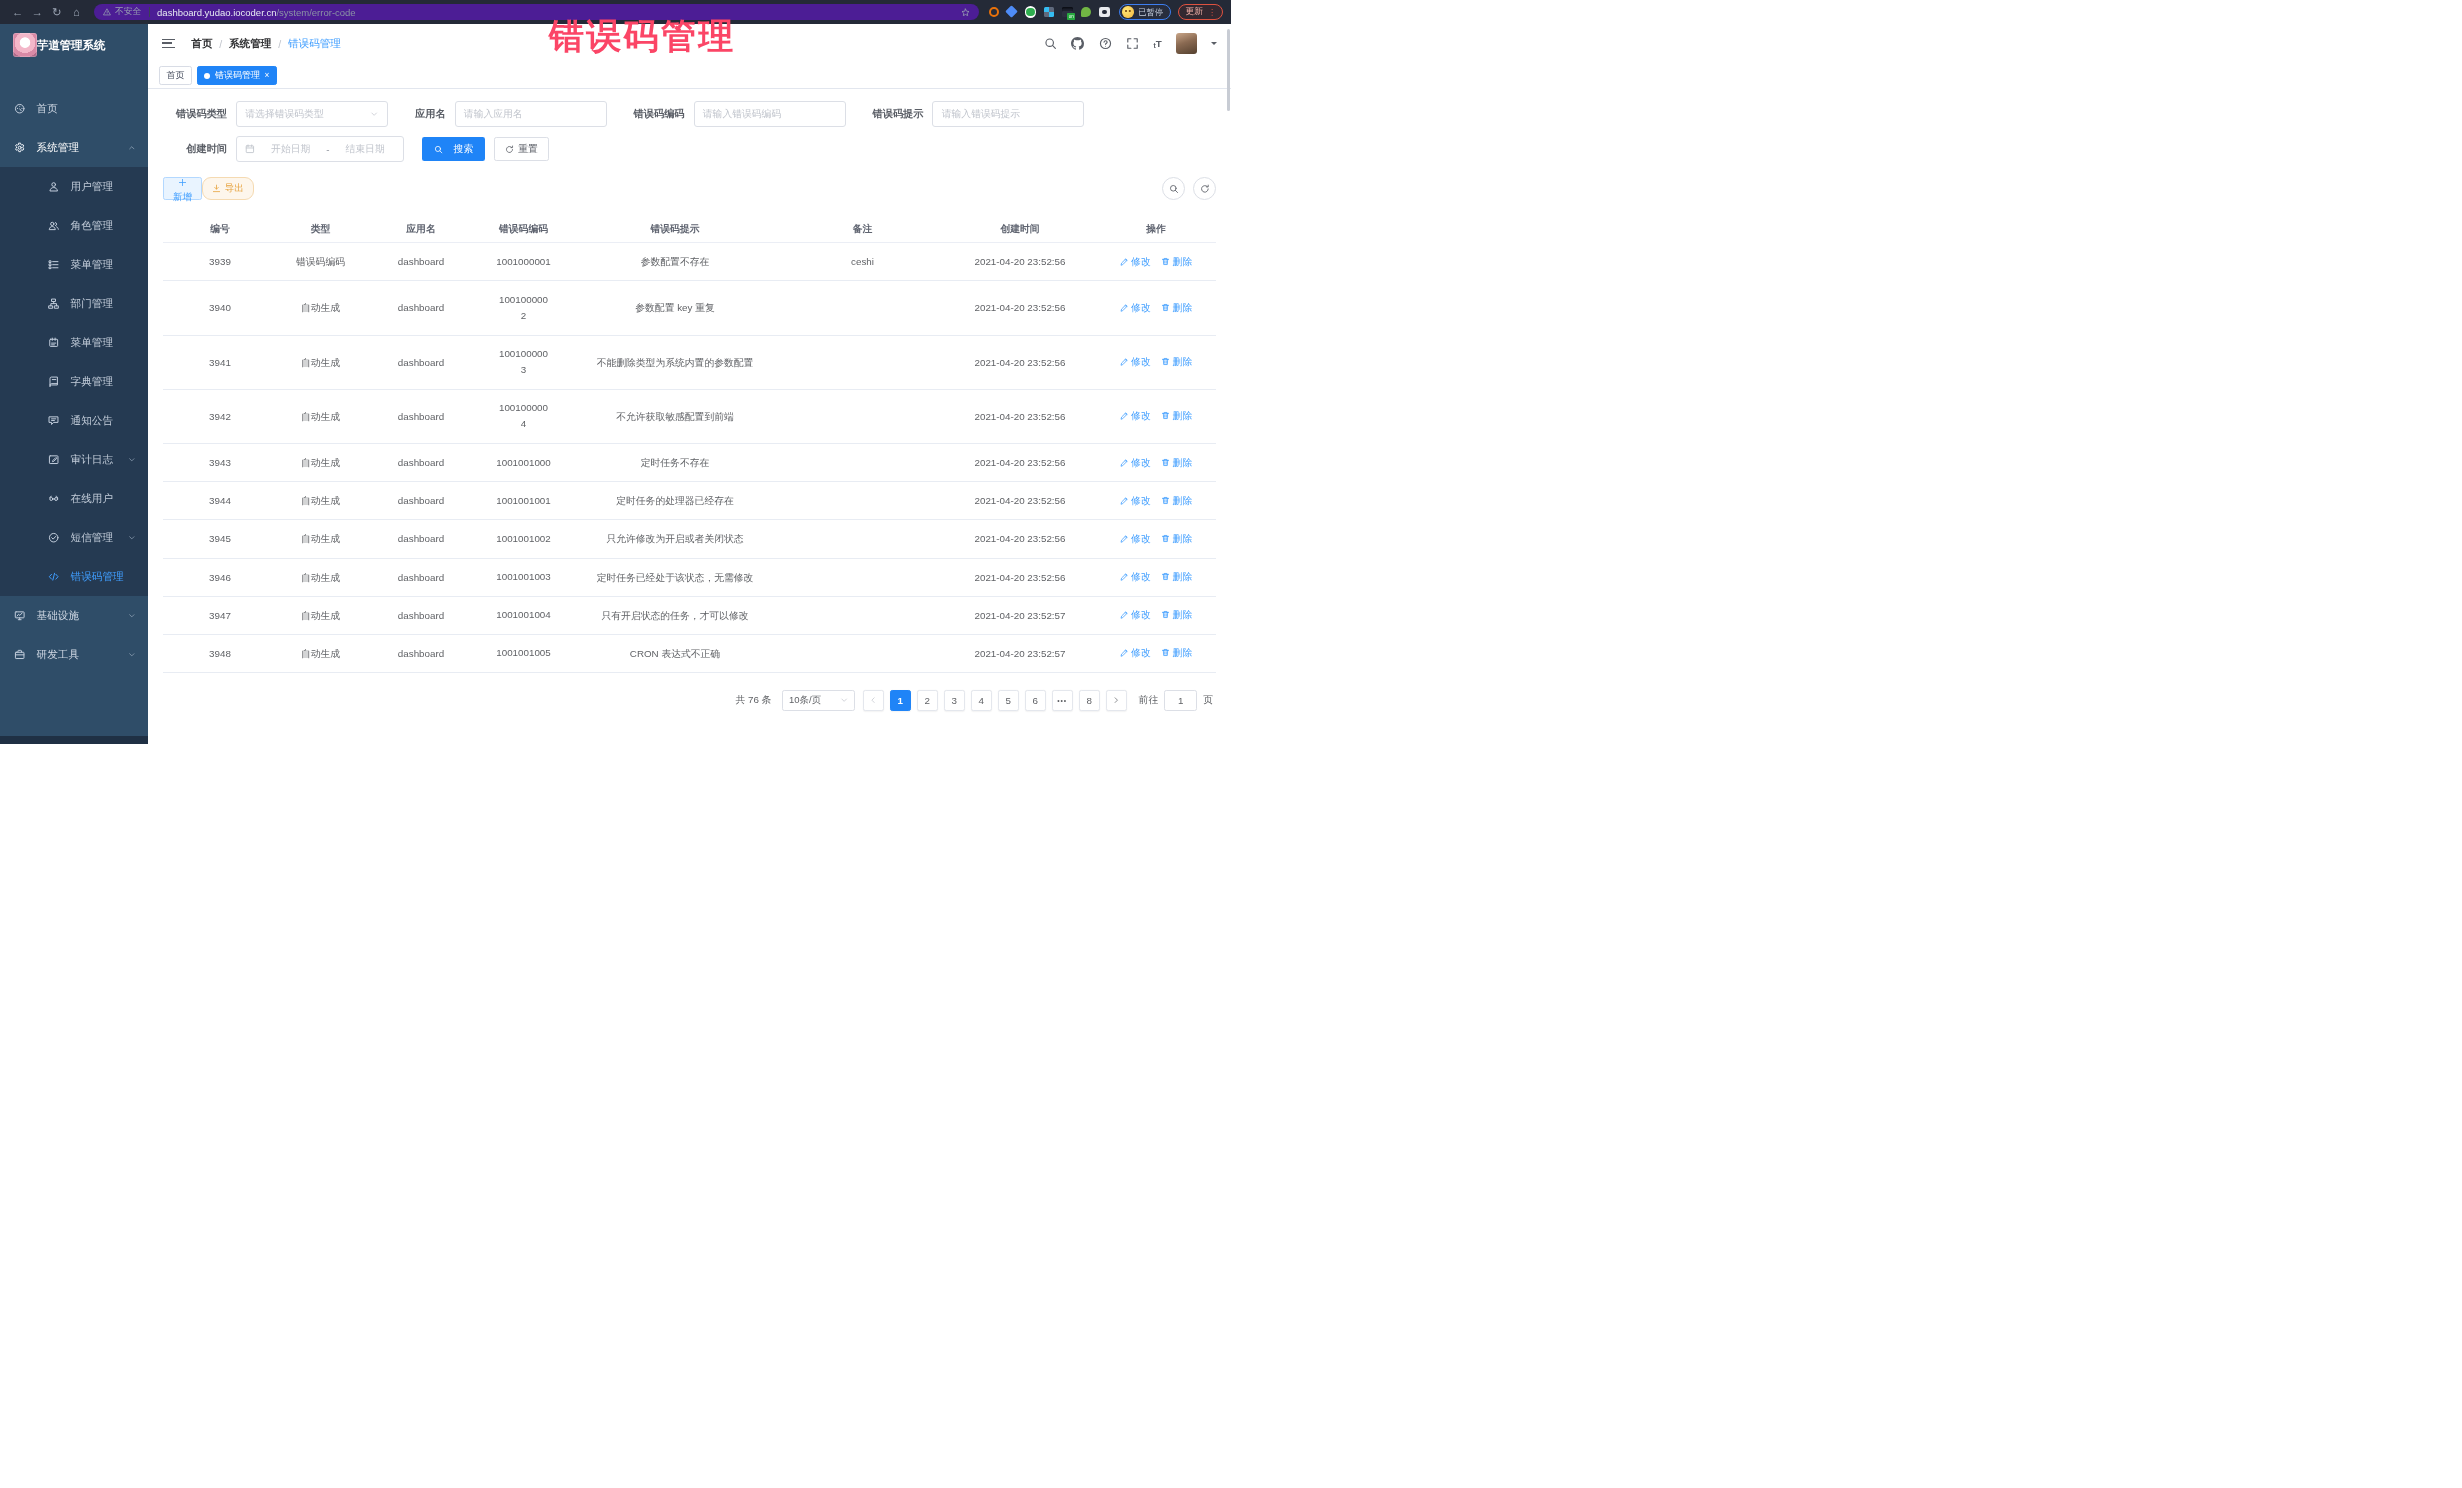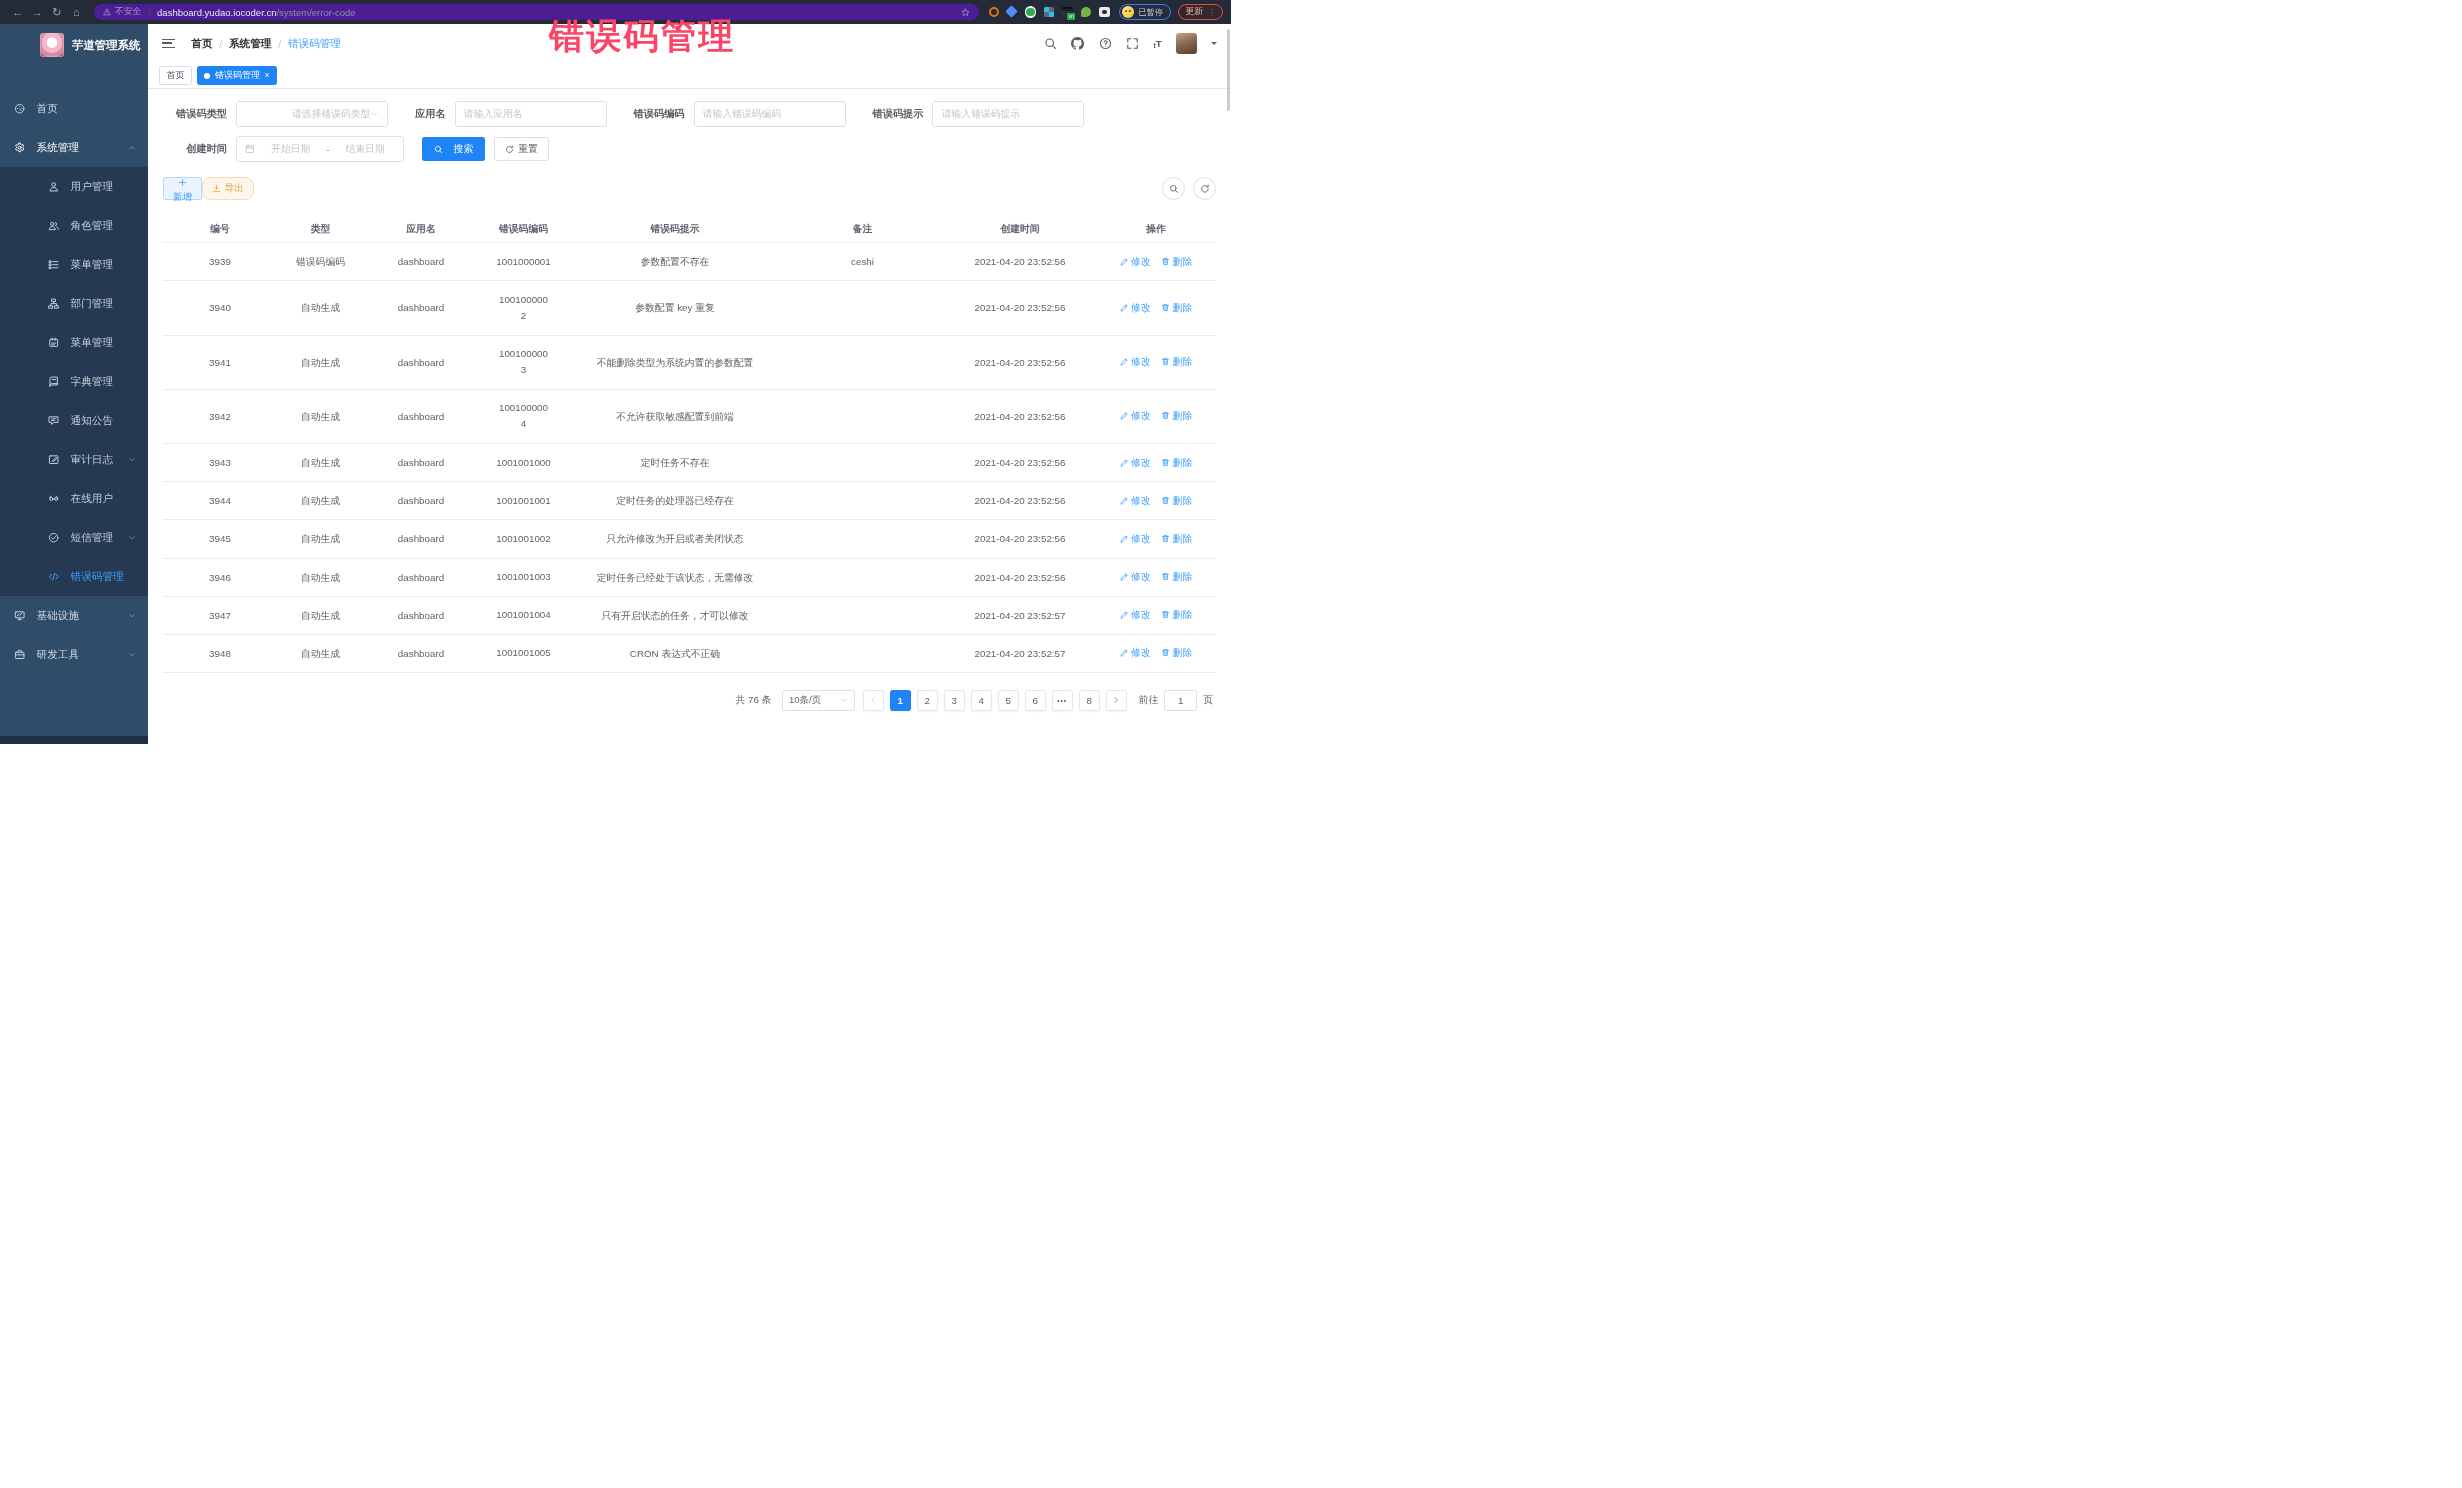--- a/index.html
+++ b/index.html
@@ -44,21 +44,21 @@
   .update-chip { height:16.7px; border:1.5px solid #df5240; border-radius:9px; background:#332830;
     display:flex; align-items:center; gap:5.3px; padding:0 6px; margin-left:7.6px; cursor:pointer; }
   .update-text { font-size:8.7px; color:#efb0a6; white-space:nowrap; }
   .kebab { color:#df5240; font-size:8.3px; line-height:1; }
 
   
   .app { position:absolute; top:24px; left:0; right:0; bottom:0; display:flex; }
 
   
   .sidebar { width:148px; background:#2f4d68; display:flex; flex-direction:column; flex:none; }
-  .logo-row { height:42px; display:flex; align-items:center; padding-left:40px; gap:8px; }
+  .logo-row { height:42px; display:flex; align-items:center; padding-left:13px; gap:0; }
   .logo { width:24px; height:24px; border-radius:3px; flex:none;
     background:radial-gradient(circle at 50% 40%, #ffffff 0 26%, #f3b7c9 30% 55%, #d98aa6 56% 78%, #b06a8a 80%);
     box-shadow:inset 0 0 0 0.8px rgba(255,255,255,.25); }
   .logo-title { font-size:11.4px; font-weight:bold; color:#fff; white-space:nowrap; }
   .menu { flex:1; padding-top:23px; overflow:hidden; }
   .menu-item { height:39px; display:flex; align-items:center; padding:0 12px 0 13px; gap:10.6px;
     font-size:10.6px; color:#d0d8e4; cursor:pointer; white-space:nowrap; }
   .menu-item .mi { width:13px; font-size:11.4px; display:flex; justify-content:center; color:#c3cedd; }
   .menu-item .lbl { flex:1; }
   .menu-item .chev { color:#9fb0c3; font-size:7.6px; display:flex; }
@@ -100,21 +100,21 @@
   
   .content { flex:1; padding:12px 15px 0; background:#fff; min-width:0; }
   .form-row { display:flex; align-items:center; margin-bottom:9px; }
   .fi-label { font-size:10.2px; color:#5a5e66; font-weight:600; white-space:nowrap; }
   .fl1 { width:73px; text-align:right; padding-right:9px; }
   .flx { margin-left:27px; padding-right:9px; }
   .ctl { height:26px; border:0.8px solid #dcdfe6; border-radius:3px; display:flex; align-items:center;
     padding:0 8.3px; font-size:9.8px; background:#fff; cursor:text; }
   .ctl .ph { color:#c0c4cc; }
   .w200 { width:152px; }
-  .select { cursor:pointer; justify-content:flex-end; }
+  .select { cursor:pointer; justify-content:space-between; }
   .ctl-chev { color:#c0c4cc; font-size:8.3px; display:flex; }
   .date-range { width:168px; gap:6px; cursor:pointer; }
   .date-range .cal { color:#c0c4cc; font-size:9.8px; display:flex; }
   .date-range .dph { color:#c0c4cc; flex:1; text-align:center; }
   .date-range .dsep { color:#8a8f99; }
   .btn { height:24px; padding:0 10.6px; border-radius:2.3px; font-size:9.8px; display:inline-flex;
     align-items:center; gap:3.8px; border:0.8px solid transparent; cursor:pointer; white-space:nowrap; }
   .btn .bic { display:flex; font-size:9px; }
   .btn-primary { background:#1f84f7; color:#fff; margin-left:18px;gap:11px; }
   .btn-plain { background:#fff; border-color:#dcdfe6; color:#5a5e66; margin-left:9px; }

